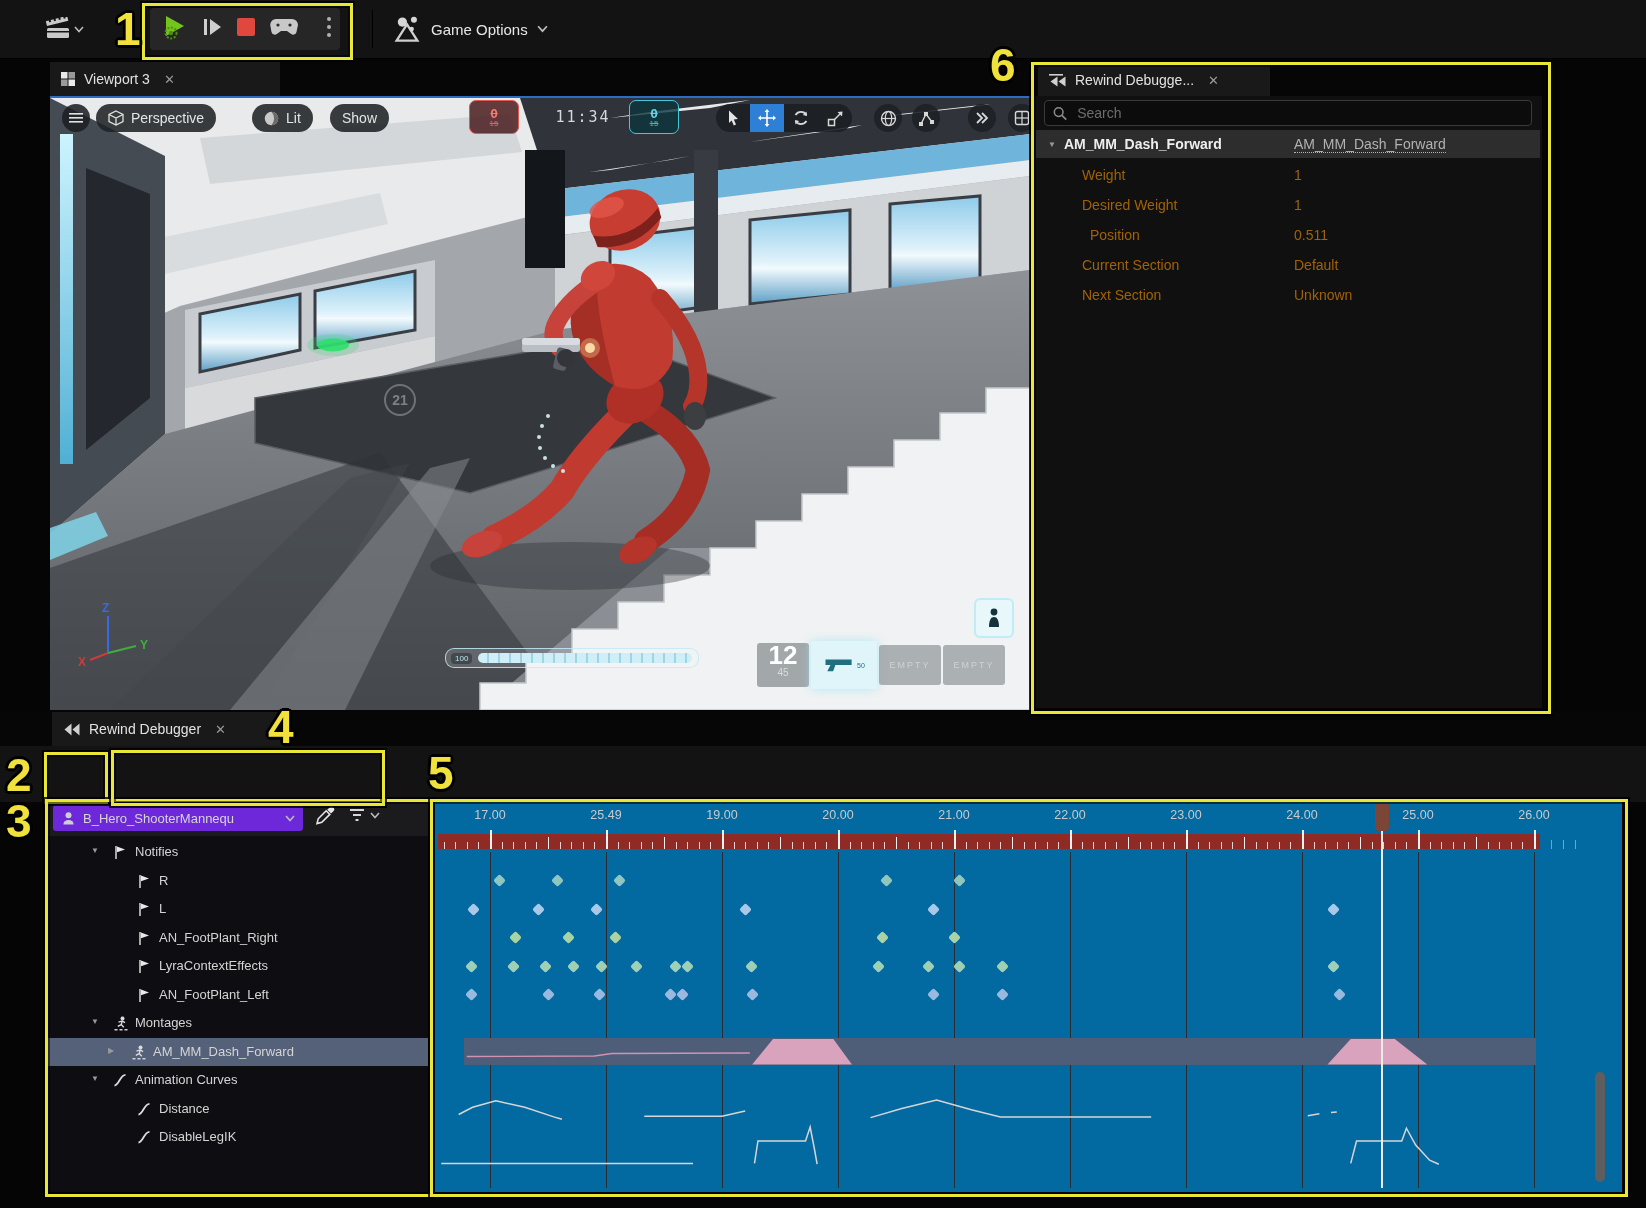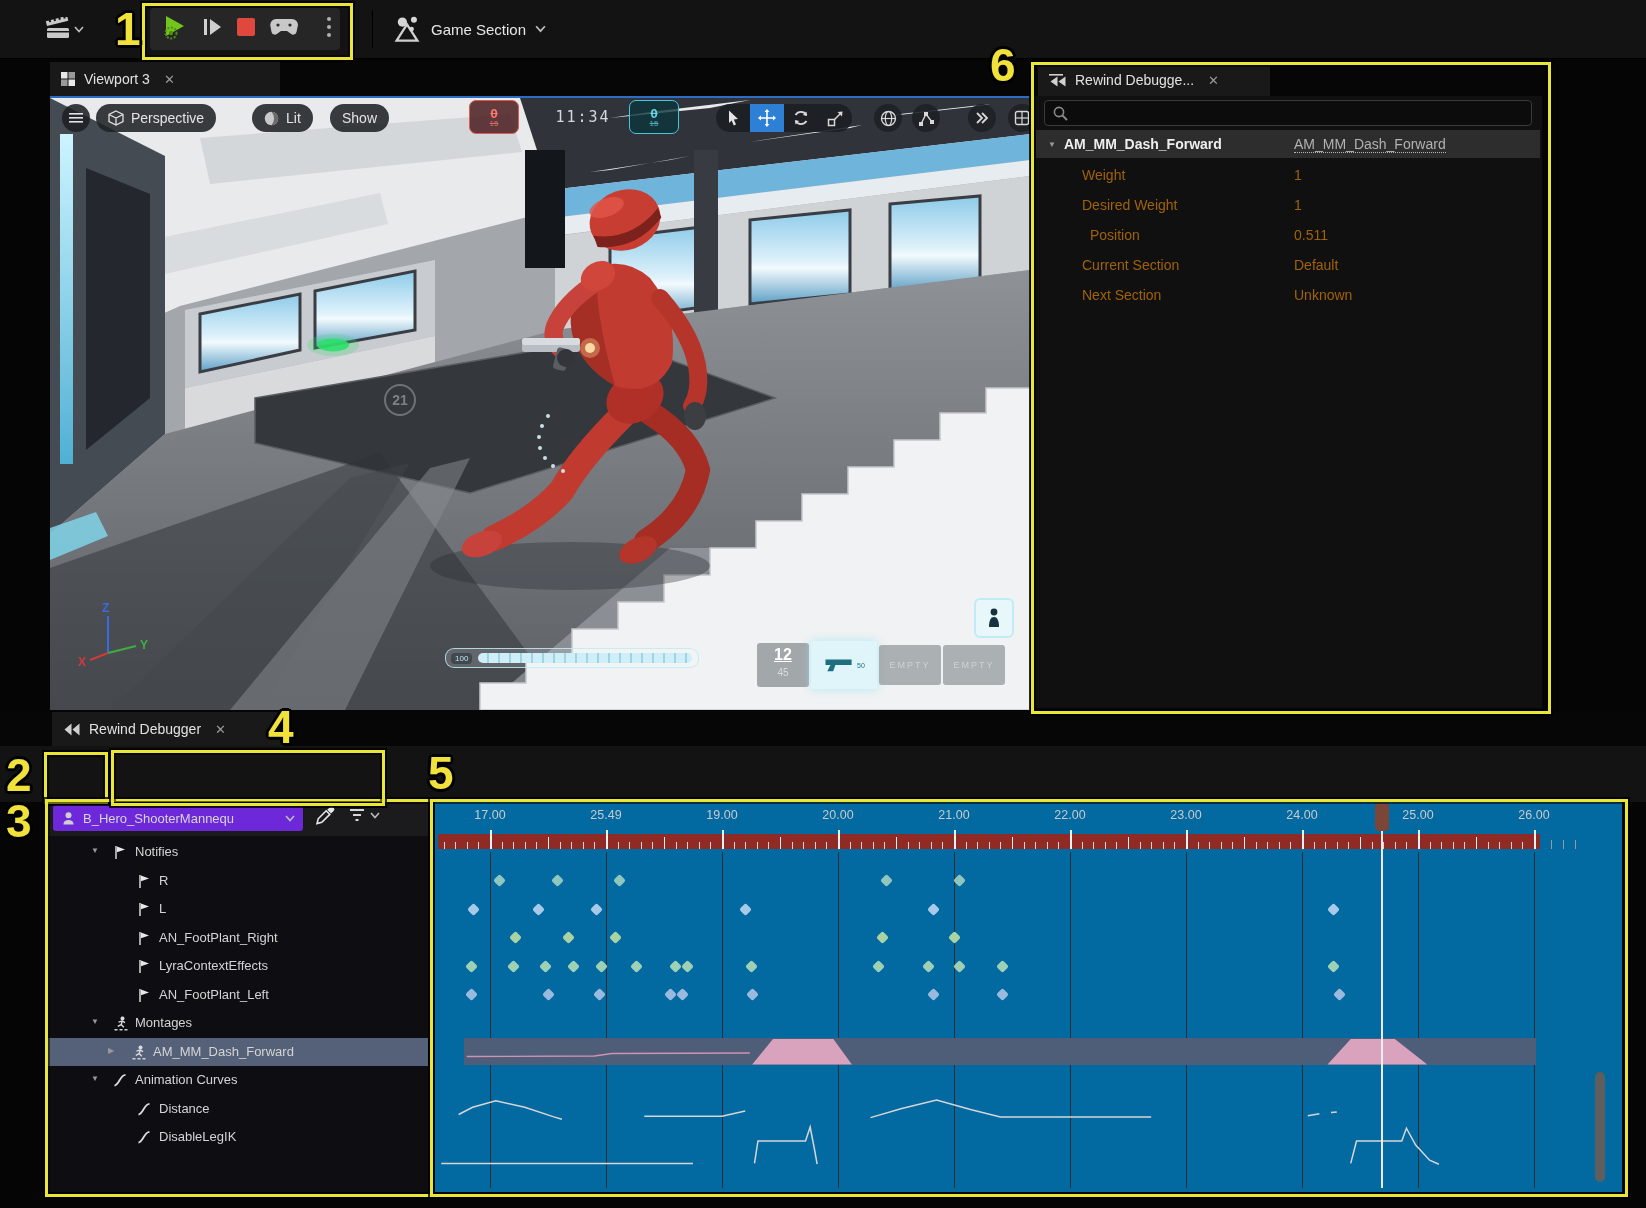--- a/index.html
+++ b/index.html
@@ -134,21 +134,21 @@
 
     <div style="position:absolute;left:372px;top:10px;width:1px;height:38px;background:#000;"></div>
 
     <div class="tbtn" style="left:392px;top:12px;height:34px;gap:9px;">
       <svg width="30" height="30" viewBox="0 0 26 26">
         <path d="M4 23 L13 9 L22 23 Z" fill="none" stroke="#cfcfcf" stroke-width="2"></path>
         <circle cx="9" cy="7" r="4" fill="#d6d6d6"></circle>
           <circle cx="19" cy="5" r="2.6" fill="#d6d6d6"></circle>
           <circle cx="17" cy="13" r="2" fill="#d6d6d6"></circle>
       </svg>
-      <span style="color:#e6e6e6;font-size:15px;">Game Section</span>
+      <span style="color:#e6e6e6;font-size:15px;">Game Options</span>
       <svg width="11" height="8" viewBox="0 0 10 7">
           <path d="M1 1 L5 5.5 L9 1" stroke="#bbb" stroke-width="1.6" fill="none"></path>
         </svg>
     </div>
   </div>
 
   <div class="tabbar" id="vp-tabbar">
     <div class="tab" style="left:0;top:0;width:210px;height:34px;">
       <svg width="16" height="16" viewBox="0 0 16 16">
         <rect x="1" y="1" width="6.5" height="6.5" fill="#e8e8e8"></rect>
@@ -376,21 +376,21 @@
         <line x1="1.5" y1="8" x2="14.5" y2="8" stroke="#d8d8d8" stroke-width="1.2"></line>
       </svg>
     </div>
 
     
     <div class="hudbox" style="left:395px;top:550px;width:252px;height:18px;border:1.5px solid rgba(190,235,245,.85);border-radius:9px;background:rgba(255,255,255,.15);display:flex;align-items:center;">
       <span style="margin-left:5px;background:rgba(20,40,45,.45);border-radius:4px;color:#bfe2ea;font-size:8px;padding:1px 4px;">100</span>
       <span style="flex:1;height:10px;margin:0 6px;border-radius:5px;background:repeating-linear-gradient(90deg,#cfeff8 0 9px,#9ed4e4 9px 11px);"></span>
     </div>
     <div class="hudbox" style="left:707px;top:545px;width:52px;height:44px;background:rgba(120,126,130,.65);color:#fff;text-align:center;">
-      <div style="font-size:16px;font-weight:bold;line-height:24px;text-decoration:underline;">12</div>
+      <div style="font-size:26px;font-weight:bold;line-height:24px;">12</div>
       <div style="font-size:10px;color:#e2e6e8;opacity:.85;">45</div>
     </div>
     <div class="hudbox" style="left:761px;top:543px;width:66px;height:48px;background:rgba(222,245,251,.92);box-shadow:0 0 10px rgba(160,230,245,.8);display:flex;align-items:center;justify-content:center;gap:2px;">
       <svg width="32" height="18" viewBox="0 0 34 20">
         <path d="M2 4 H31 V10 H13 L10.5 17 H4 L7.5 10 H2 Z" fill="#1f6f7e"></path>
       </svg>
       <span style="font-size:7px;color:#1f6f7e;">50</span>
     </div>
     <div class="hudbox" style="left:829px;top:547px;width:62px;height:40px;background:rgba(125,131,135,.6);display:flex;align-items:center;justify-content:center;color:#cdd2d6;font-size:9px;letter-spacing:2px;">EMPTY</div>
     <div class="hudbox" style="left:893px;top:547px;width:62px;height:40px;background:rgba(125,131,135,.6);display:flex;align-items:center;justify-content:center;color:#cdd2d6;font-size:9px;letter-spacing:2px;">EMPTY</div>
@@ -412,20 +412,21 @@
         </svg>
         <span>Rewind Debugge...</span>
         <span class="x">✕</span>
       </div>
     </div>
     <div id="insp-search">
       <svg width="15" height="15" viewBox="0 0 15 15">
         <circle cx="6" cy="6" r="4.6" stroke="#8a8a8a" stroke-width="1.6" fill="none"></circle>
         <line x1="9.5" y1="9.5" x2="14" y2="14" stroke="#8a8a8a" stroke-width="1.8"></line>
       </svg>
+      <input type="text" placeholder="Search" style="">
     </div>
     <div id="root-row">
       <span style="margin-left:12px;font-size:8px;color:#9a9a9a;">▼</span>
       <span style="margin-left:8px;">AM_MM_Dash_Forward</span>
       <span style="position:absolute;left:258px;font-weight:normal;color:#b2b2b2;border-bottom:1px dotted #b2b2b2;">AM_MM_Dash_Forward</span>
     </div>
     <div id="prop-rows">
         <div class="prow" style="left: 2px; top: 96px; width: 504px; height: 30px; position: absolute;">
           <span style="left: 46px;">Weight</span>
           <span style="left: 258px;">1</span>

